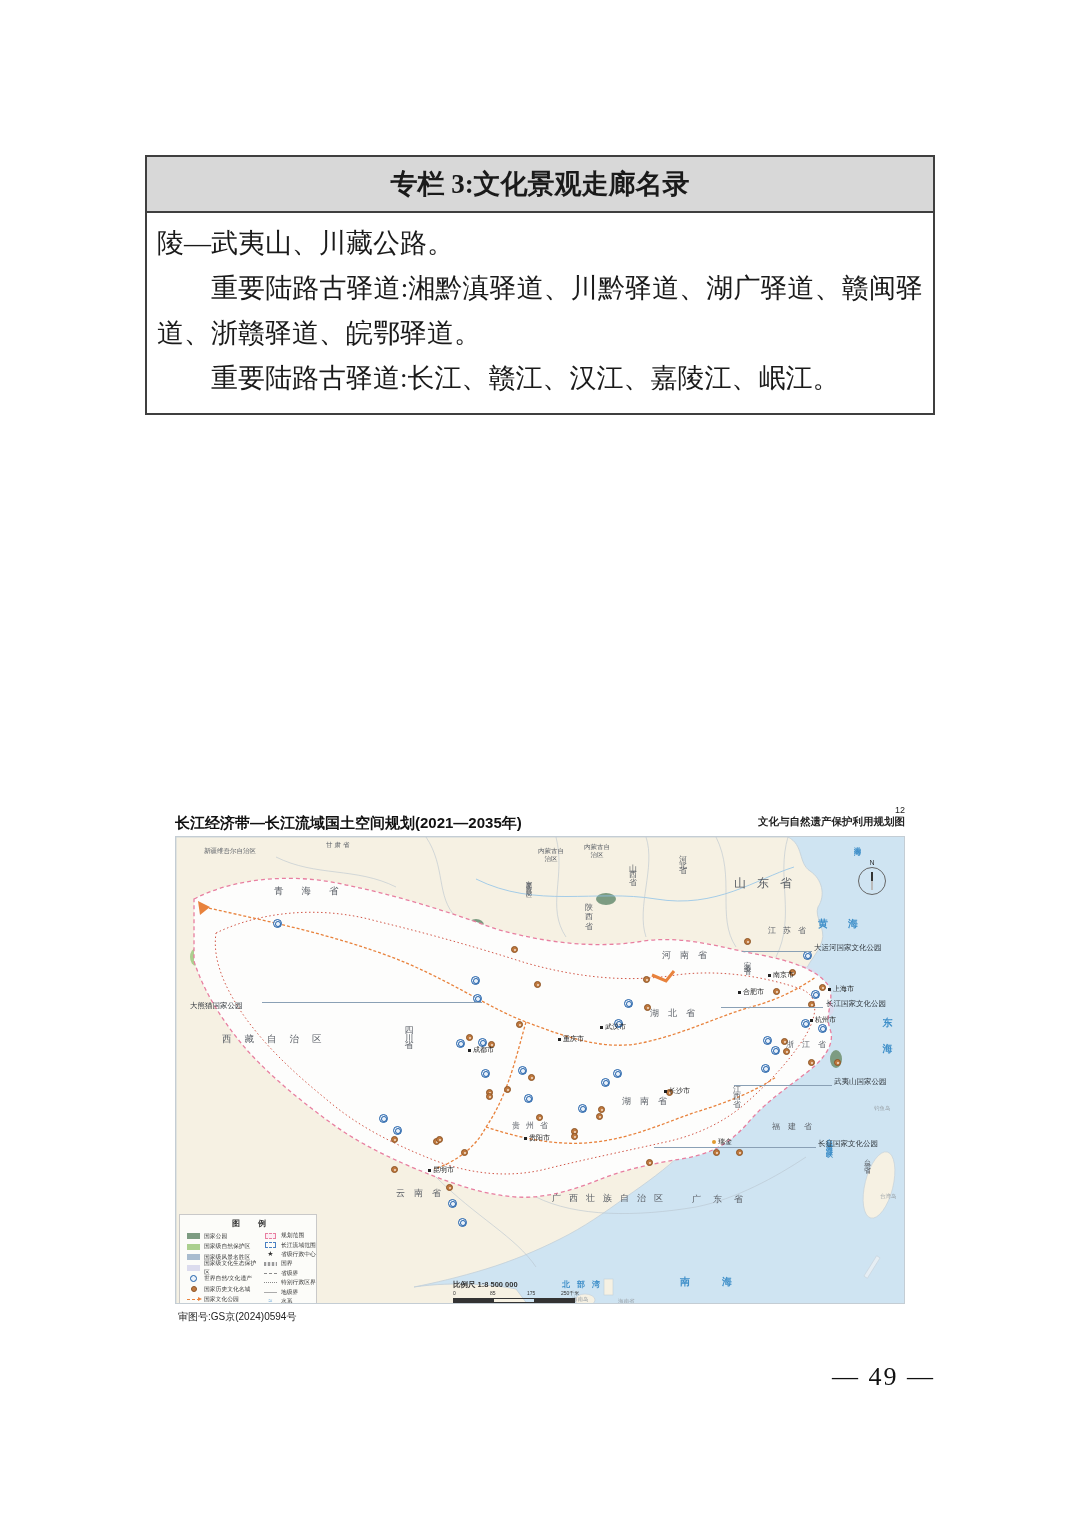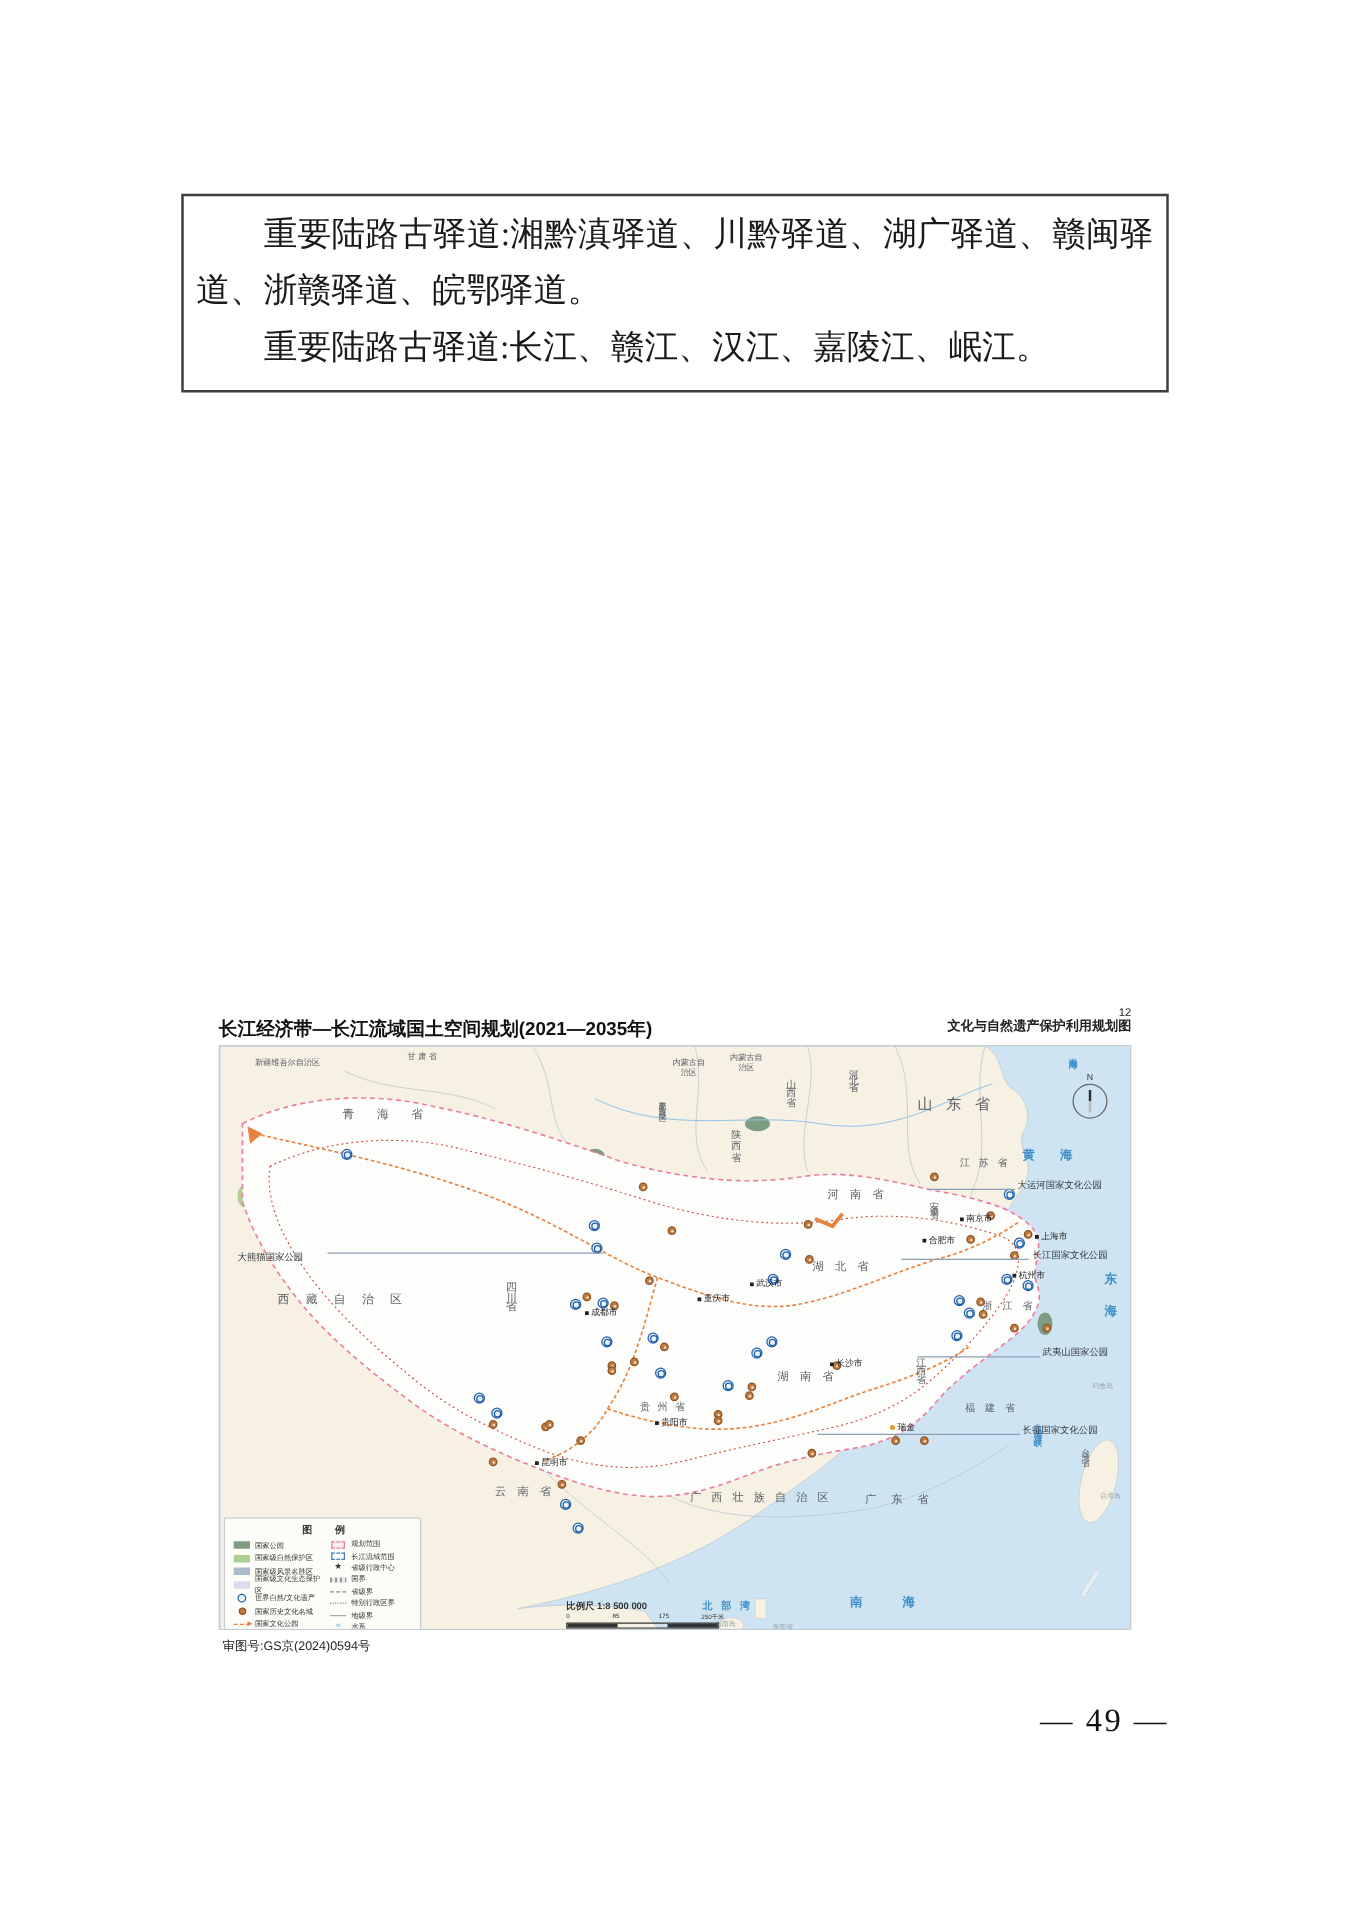--- a/index.html
+++ b/index.html
@@ -43,21 +43,21 @@
            background:#eaf2fb;box-sizing:border-box;}
   .wh-icon::after{content:"";position:absolute;left:1px;top:1px;width:3.8px;height:3.8px;border:1.2px solid #1f5fa8;border-radius:50%;}
   .hc-icon{position:absolute;width:7px;height:7px;border-radius:50%;background:#c17a3f;border:1px solid #8d5526;box-sizing:border-box;}
   .hc-icon::after{content:"";position:absolute;left:1.6px;top:1.6px;width:2.4px;height:2.4px;border-radius:50%;background:#f3e3d2;}
 
   .compass{position:absolute;left:682px;top:30px;width:26px;height:26px;border:1px solid #666;border-radius:50%;}
   .compass .n{position:absolute;left:0;right:0;top:-9px;text-align:center;font-size:7px;color:#333;}
   .compass .needle{position:absolute;left:12px;top:4px;width:1.6px;height:18px;background:linear-gradient(#333 50%,#bbb 50%);}
 
   
-  .legend{position:absolute;left:3px;top:377px;width:158px;height:95px;background:rgba(252,252,250,.96);
+  .legend{position:absolute;left:3px;top:377px;width:138px;height:95px;background:rgba(252,252,250,.96);
           border:0.5px solid #c9c9c9;box-sizing:border-box;font-size:5.8px;color:#333;}
   .legend .ltitle{text-align:center;font-size:8px;font-weight:bold;letter-spacing:8px;margin:3px 0 2px 10px;}
   .lcol{position:absolute;top:16px;}
   .lcol.left{left:7px;width:72px;}
   .lcol.right{left:84px;width:72px;}
   .litem{display:flex;align-items:center;height:10.6px;}
   .lcol.right .litem{height:9.4px;}
   .lswatch{width:13px;height:6px;margin-right:4px;flex:none;}
   .lmini{width:13px;margin-right:4px;flex:none;display:flex;justify-content:center;align-items:center;}
   .mini-wh{width:7px;height:7px;border:1.3px solid #1f5fa8;border-radius:50%;background:#eaf2fb;box-sizing:border-box;}
@@ -86,21 +86,23 @@
 
   
   .pageno{position:absolute;left:0;right:145px;top:1362px;text-align:right;font-size:26px;color:#111;letter-spacing:2px;}
 </style>
 </head>
 <body>
 
 <div class="page">
 
   <div class="colbox">
+    <div class="colbox-head">专栏 3:文化景观走廊名录</div>
     <div class="colbox-body">
+      <div>陵—武夷山、川藏公路。</div>
       <div class="ind">重要陆路古驿道:湘黔滇驿道、川黔驿道、湖广驿道、赣闽驿道、浙赣驿道、皖鄂驿道。</div>
       <div class="ind">重要陆路古驿道:长江、赣江、汉江、嘉陵江、岷江。</div>
     </div>
   </div>
 
 
   <div class="map-wrap">
     <div class="map-title-l">长江经济带—长江流域国土空间规划(2021—2035年)</div>
     <div class="map-title-r">
       <div class="num">12</div>

